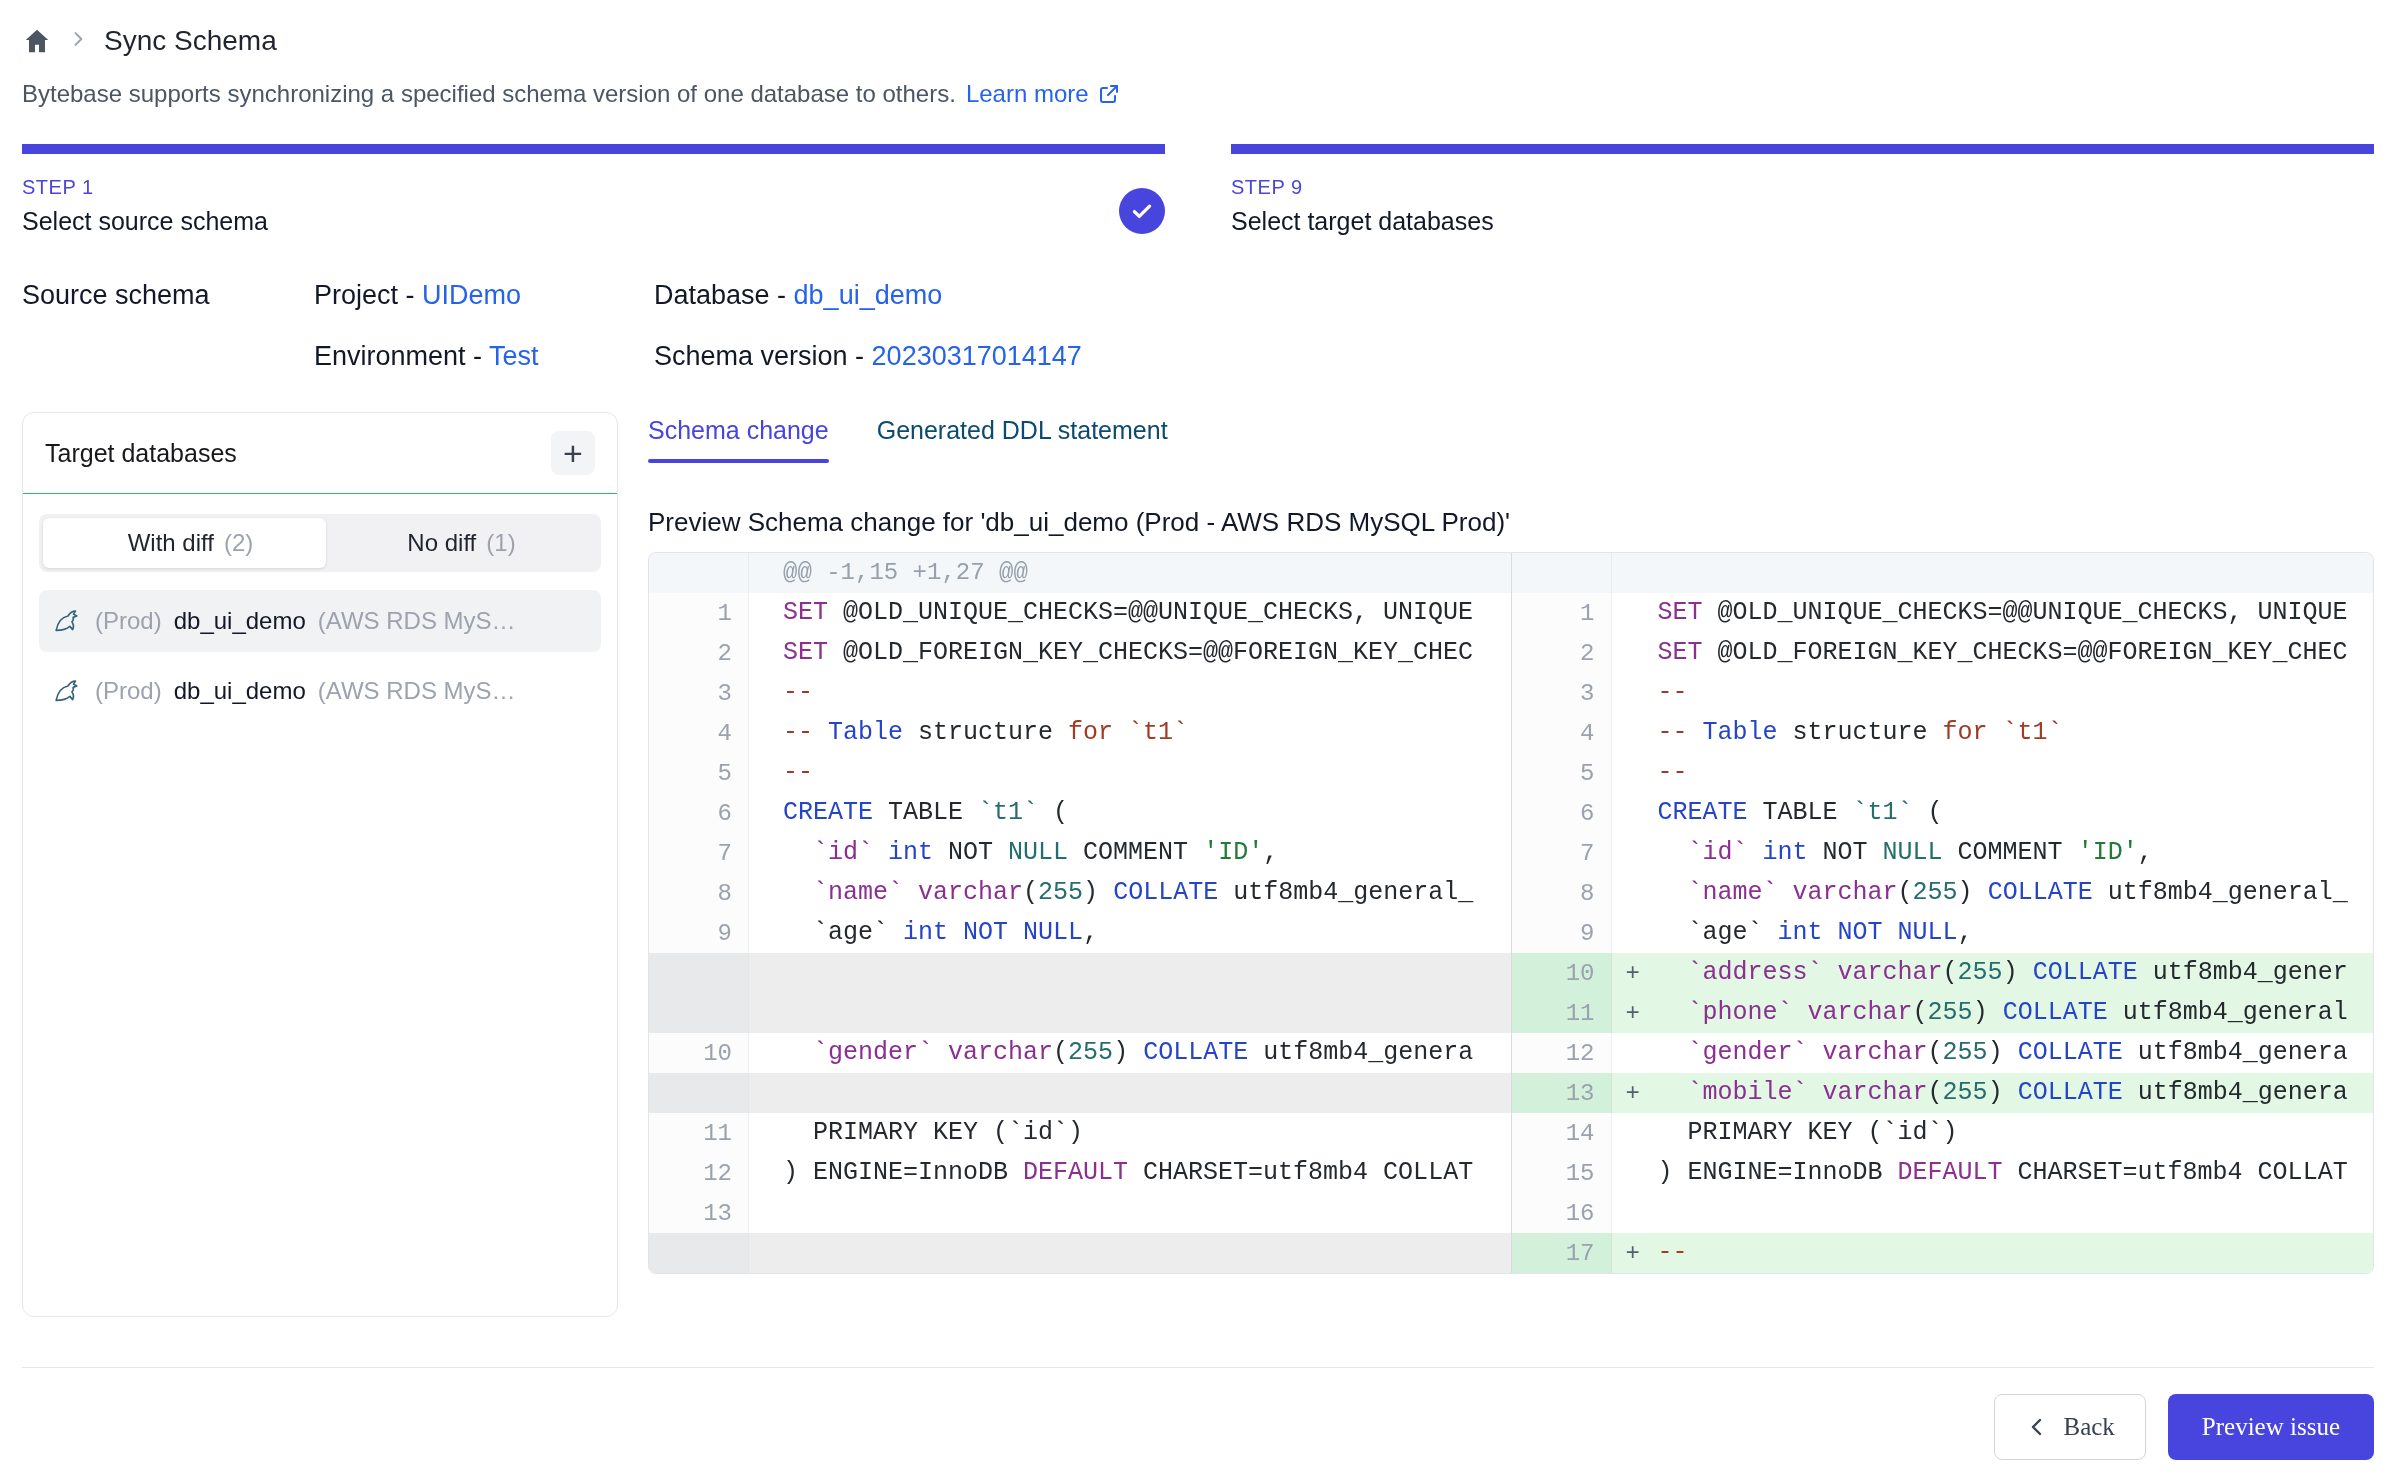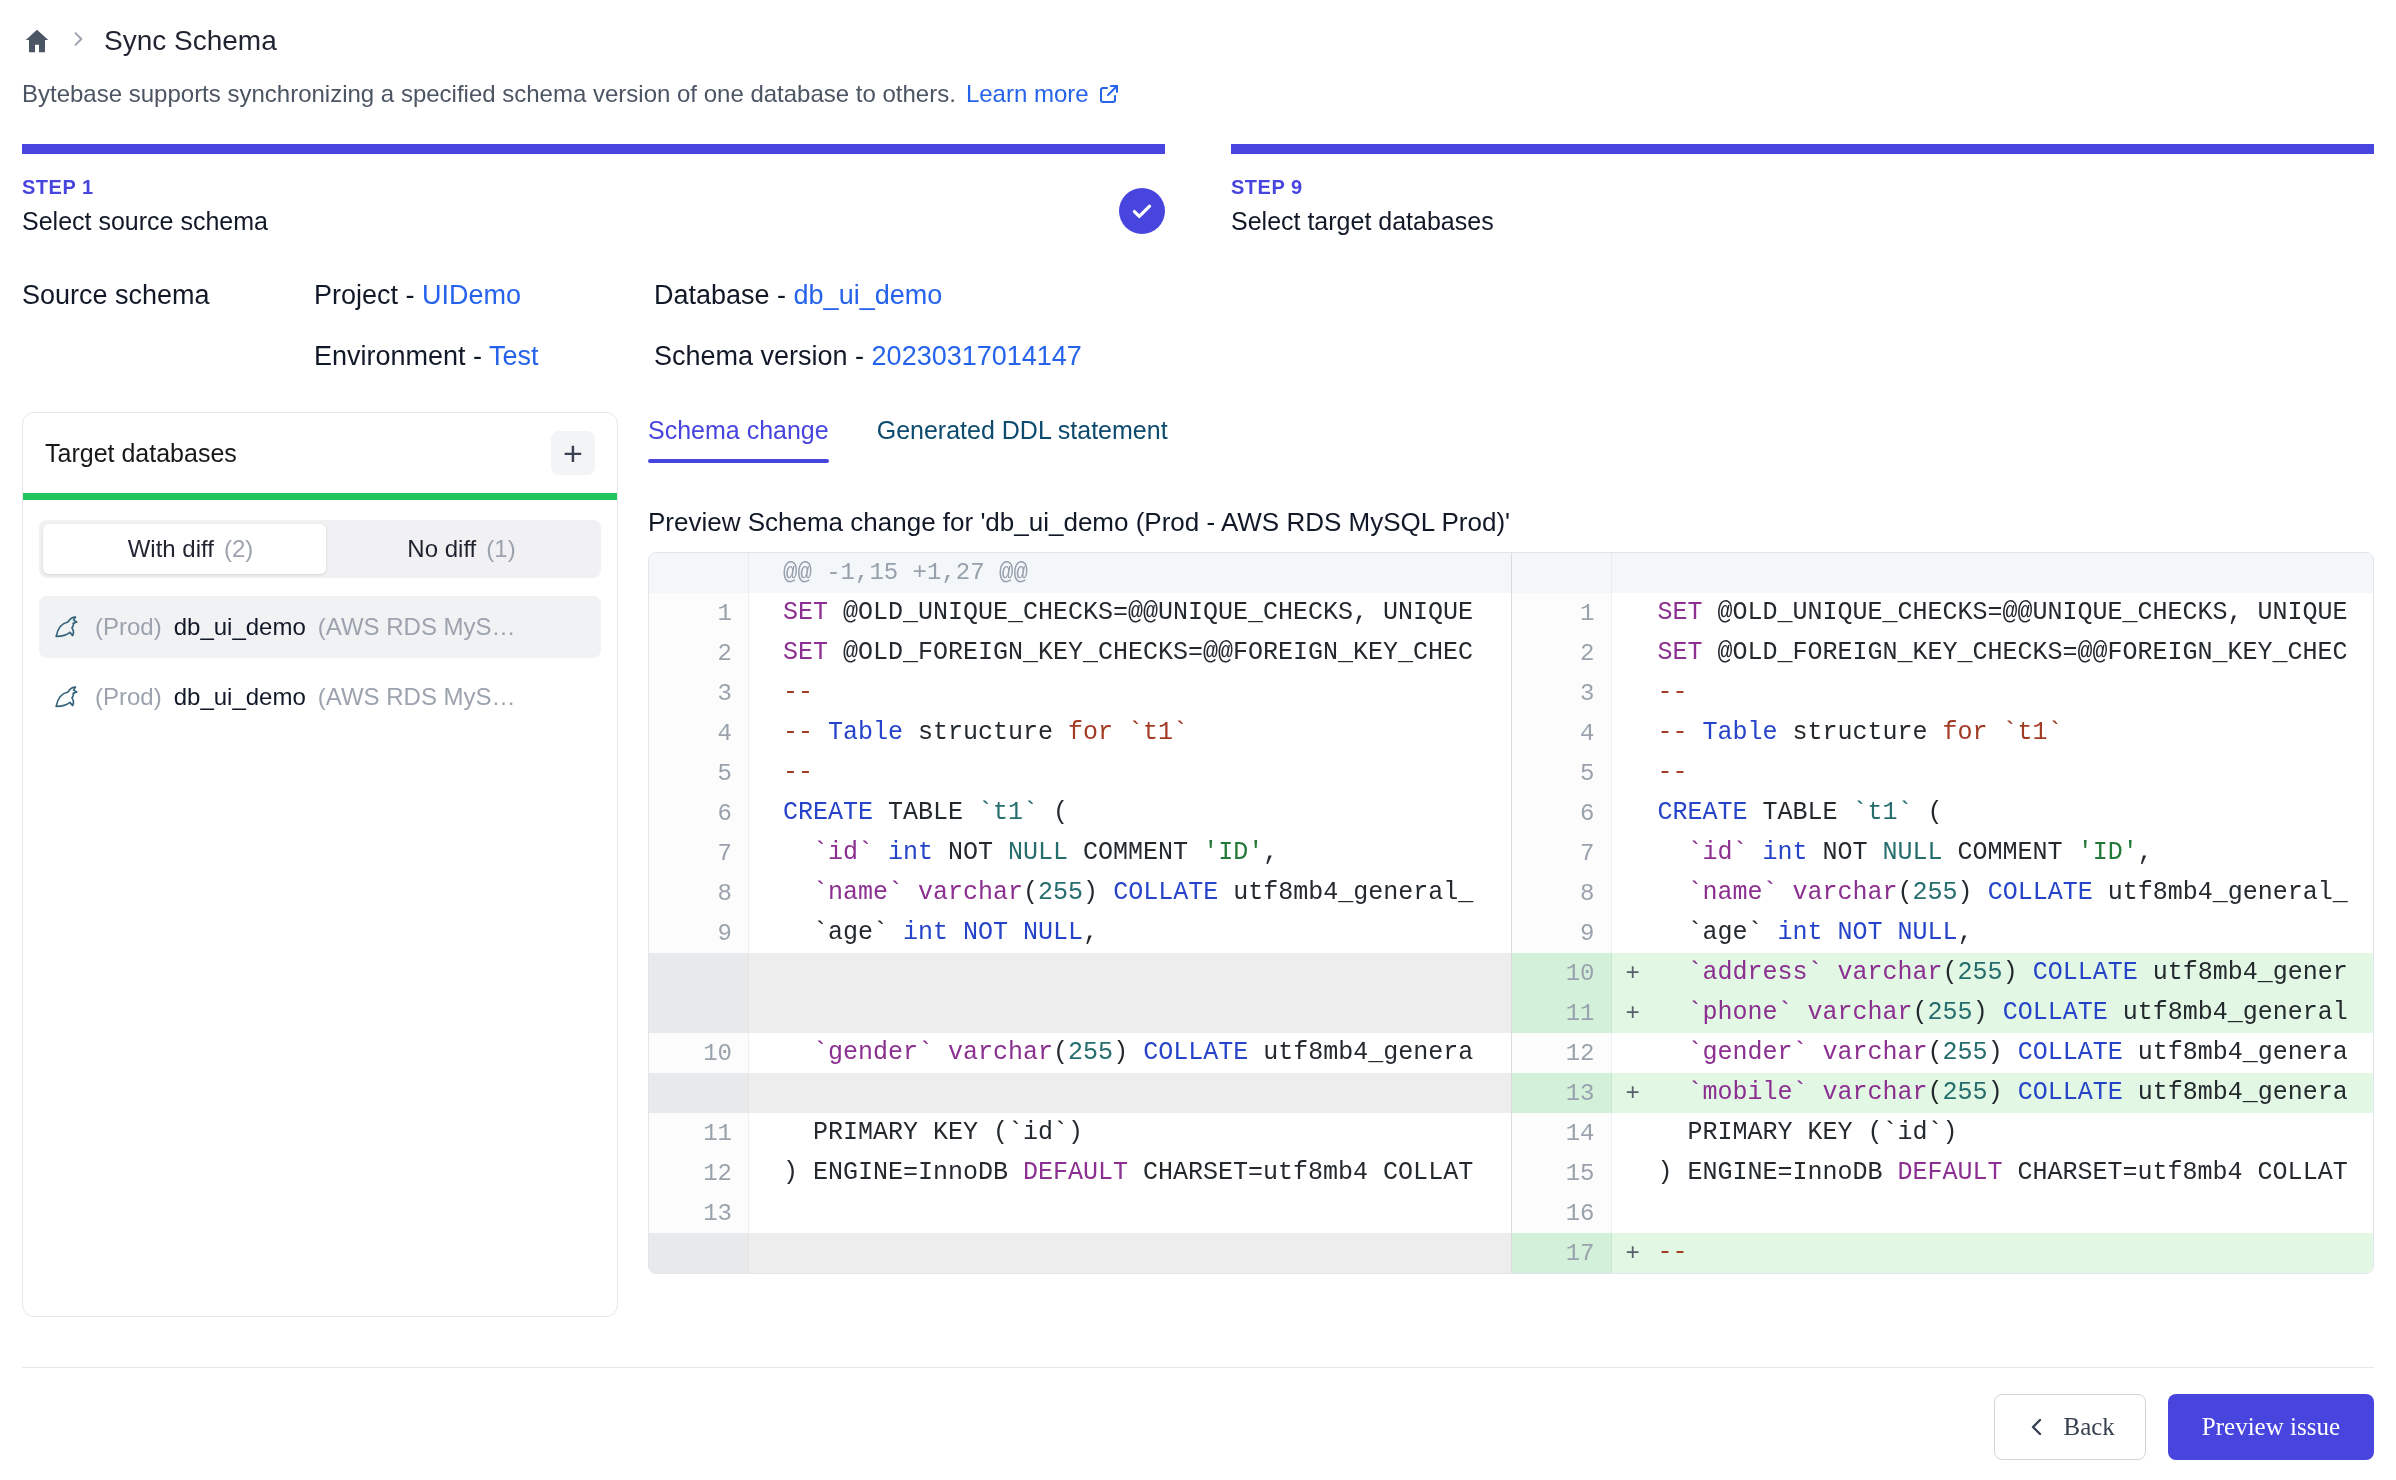--- a/index.html
+++ b/index.html
@@ -19,34 +19,34 @@
   .icon-btn svg{display:block;}
 
   
   .desc{margin-top:16px;font-size:24px;color:#4b5563;display:flex;align-items:center;gap:10px;}
   .desc a{color:var(--link);text-decoration:none;font-weight:500;display:inline-flex;align-items:center;gap:8px;cursor:pointer;}
 
   
   .steps{margin-top:36px;display:flex;gap:66px;}
   .step{flex:1;position:relative;}
   .step-bar{height:10px;background:var(--accent);}
-  .step-label{margin-top:22px;font-size:20px;font-weight:700;letter-spacing:.5px;color:var(--accent);}
+  .step-label{margin-top:22px;font-size:20px;font-weight:400;letter-spacing:.5px;color:var(--accent);}
   .step-title{margin-top:8px;font-size:25px;font-weight:500;color:#111827;}
   .step-check{position:absolute;right:0;top:44px;width:46px;height:46px;border-radius:50%;
     background:var(--accent);display:flex;align-items:center;justify-content:center;}
 
   
   .src{margin-top:44px;display:grid;grid-template-columns:292px 340px 1fr;row-gap:30px;
     font-size:27px;align-items:baseline;}
   .src a{color:var(--link);text-decoration:none;cursor:pointer;}
 
   
   .main{margin-top:40px;display:flex;gap:30px;align-items:flex-start;}
   .panel{width:596px;height:905px;border:1px solid #e5e7eb;border-radius:12px;background:#fff;overflow:hidden;}
-  .panel-head{display:flex;justify-content:space-between;align-items:center;padding:18px 22px;border-bottom:7px solid #22c55e;}
+  .panel-head{display:flex;justify-content:space-between;align-items:center;padding:18px 22px;border-bottom:1px solid #22c55e;}
   .panel-title{font-size:25px;font-weight:500;color:#18181b;}
   .add-btn{width:44px;height:44px;border-radius:8px;background:#f3f4f6;border:0;font-size:34px;line-height:1;
     color:#374151;display:flex;align-items:center;justify-content:center;cursor:pointer;font-weight:300;}
   .seg{margin:20px 16px 16px;background:#f1f1f3;border-radius:8px;padding:4px;display:flex;}
   .seg-btn{flex:1;height:50px;border:0;background:transparent;border-radius:6px;display:flex;align-items:center;
     justify-content:center;gap:10px;font-size:24px;color:#1f2430;font-family:inherit;cursor:pointer;}
   .seg-btn.active{background:#fff;box-shadow:0 1px 3px rgba(0,0,0,.12);padding-left:12px;}
   .seg-count{color:#9ca3af;}
   .db-list{padding:2px 16px;}
   .db-item{height:62px;border-radius:8px;display:flex;align-items:center;gap:12px;padding:0 14px;

